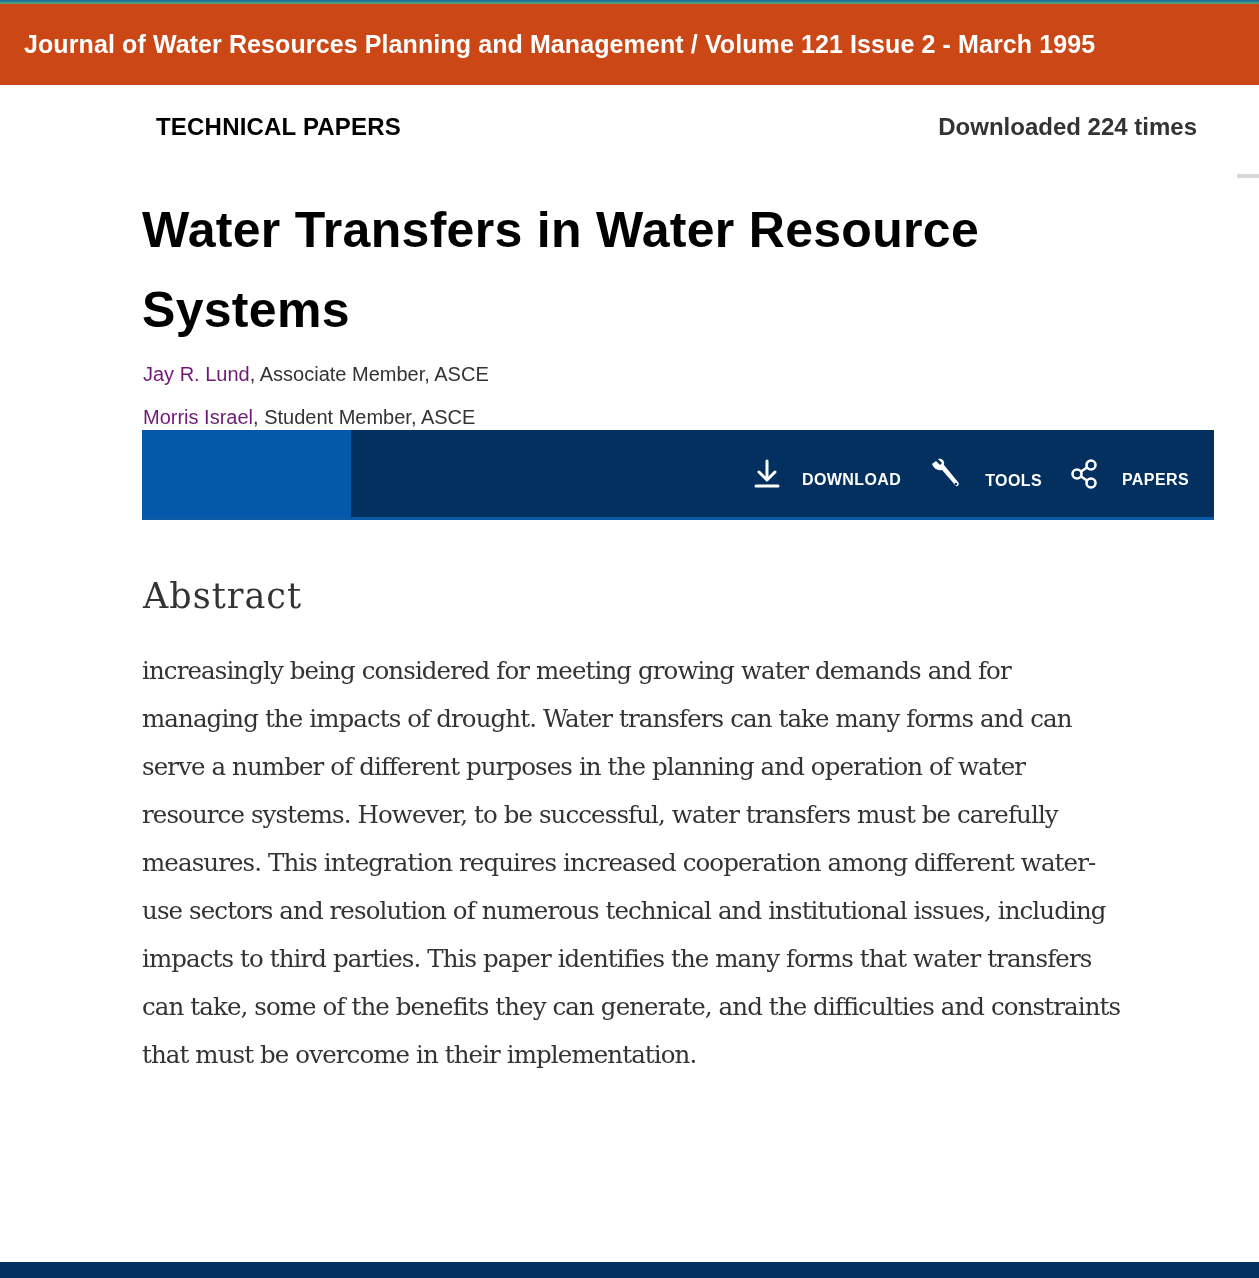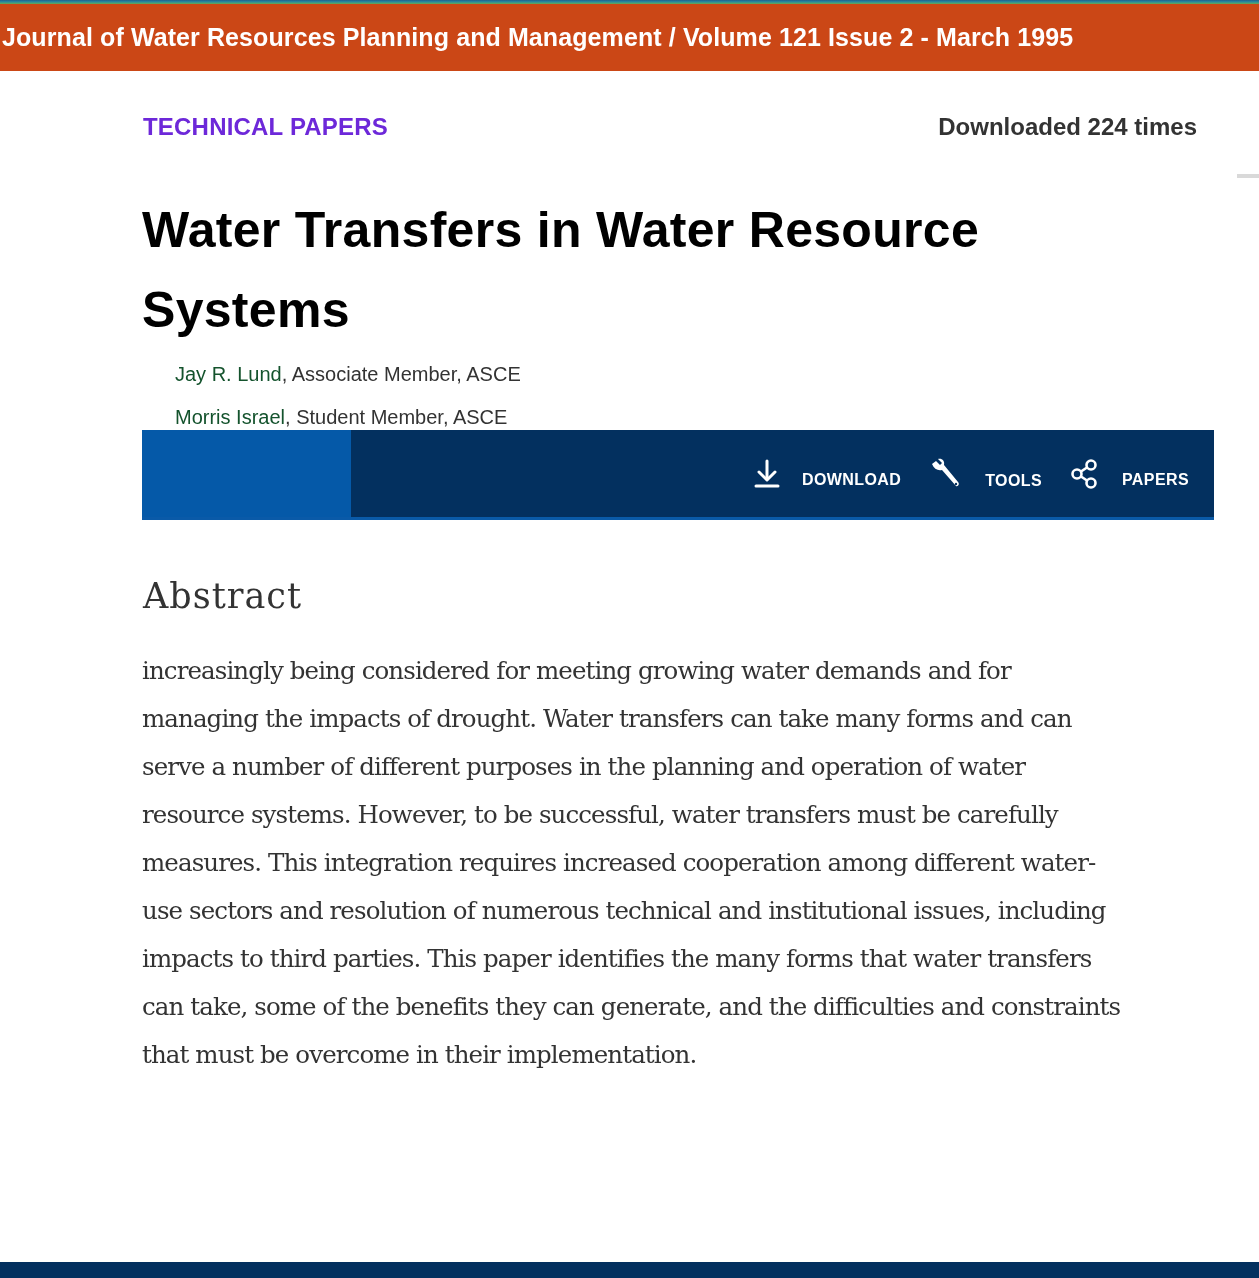--- a/index.html
+++ b/index.html
@@ -1,37 +1,37 @@
 <!DOCTYPE html>
 <html><head>
   <meta charset="utf-8">
   <style>
     * { box-sizing: border-box; margin: 0; padding: 0; }
     html, body { width: 1259px; height: 1278px; background: #ffffff; overflow: hidden; }
     body { position: relative; font-family: "Liberation Sans", sans-serif; color: #333333; }
 
     .top-stripe { position: absolute; left: 0; top: 0; width: 1259px; height: 5px;
       background: linear-gradient(to bottom, #1f5f8f 0px, #2a8ea0 2px, #6aa84f 4px, #c9471a 5px); }
-    .journal-banner { position: absolute; left: 0; top: 4px; width: 1259px; height: 67px;
-      background: #cb4716; display: flex; align-items: center; padding-left: 2px; }
+    .journal-banner { position: absolute; left: 0; top: 4px; width: 1259px; height: 81px;
+      background: #cb4716; display: flex; align-items: center; padding-left: 24px; }
     .journal-banner .journal-title { color: #ffffff; font-weight: 700; font-size: 25px;
       letter-spacing: 0.1px; white-space: nowrap; }
 
-    .section-label { position: absolute; left: 143px; top: 113px; font-weight: 700; font-size: 24px;
-      color: #6d28d9; letter-spacing: 0.2px; }
+    .section-label { position: absolute; left: 156px; top: 113px; font-weight: 700; font-size: 24px;
+      color: #000000; letter-spacing: 0.2px; }
     .download-count { position: absolute; right: 62px; top: 113px; font-weight: 700; font-size: 24px; color: #333333; }
 
     .scroll-indicator { position: absolute; right: 0; top: 174px; width: 22px; height: 4px; background: #d9d9d9; }
 
     .article-title { position: absolute; left: 142px; top: 190px; width: 920px; font-weight: 700;
       font-size: 50px; line-height: 80px; color: #000000; letter-spacing: 0.3px; }
 
     .authors { position: absolute; left: 143px; top: 353px; }
     .author-line { font-size: 20px; line-height: 43px; height: 43px; color: #333333; white-space: nowrap; }
-    .author-name { color: #14532d; text-decoration: none; cursor: pointer; margin-left: 32px; }
+    .author-name { color: #701a75; text-decoration: none; cursor: pointer; }
 
     .action-bar { position: absolute; left: 142px; top: 430px; width: 1072px; height: 90px;
       background: #03305f; border-bottom: 3px solid #0a5aa8; display: flex; }
     .action-bar .accent-block { width: 209px; height: 100%; background: #0559a8; }
     .action-bar .actions { flex: 1; display: flex; justify-content: flex-end; align-items: center; padding-right: 25px; }
     .action-btn { display: flex; align-items: flex-end; color: #ffffff; font-weight: 700; font-size: 16px;
       letter-spacing: 0.4px; margin-left: 28px; cursor: pointer; gap: 12px; }
     .action-btn svg { margin-right: 10px; display: block; }
 
     .abstract-heading { position: absolute; left: 143px; top: 576px; font-family: "DejaVu Serif", serif;

